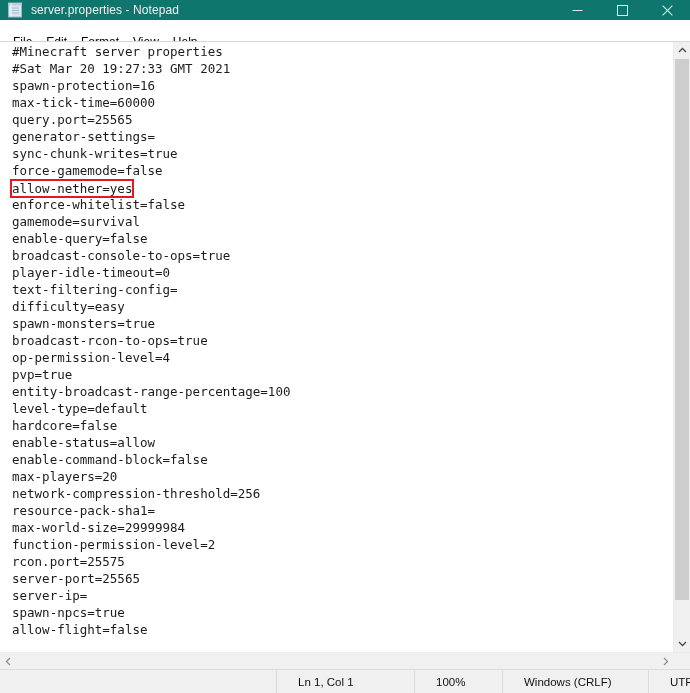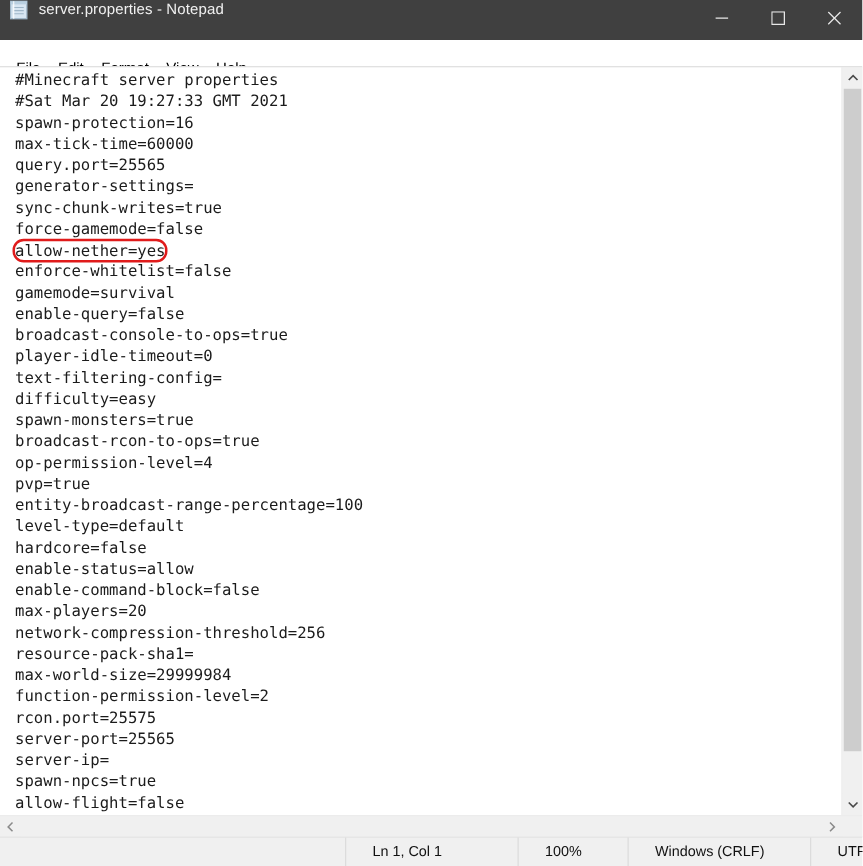--- a/index.html
+++ b/index.html
@@ -19,23 +19,24 @@
     width: 690px;
     height: 693px;
     display: flex;
     flex-direction: column;
     background: #ffffff;
     position: relative;
   }
 
   
   .titlebar {
-    height: 32px;
-    background: #404040;
-    display: flex;
+    height: 20px;
+    background: #0f766e;
+    display: flex;
+    align-items: center;
     flex: 0 0 auto;
     position: relative;
   }
   .title-icon {
     width: 16px;
     height: 16px;
     margin-left: 7px;
     margin-right: 8px;
     flex: 0 0 auto;
     display: block;
@@ -262,21 +263,21 @@
     <div class="editor-row">
       <div class="text-area" id="text-area">
           <div class="code-line">#Minecraft server properties</div>
           <div class="code-line">#Sat Mar 20 19:27:33 GMT 2021</div>
           <div class="code-line">spawn-protection=16</div>
           <div class="code-line">max-tick-time=60000</div>
           <div class="code-line">query.port=25565</div>
           <div class="code-line">generator-settings=</div>
           <div class="code-line">sync-chunk-writes=true</div>
           <div class="code-line">force-gamemode=false</div>
-          <div class="code-line"><span class="hl" style="outline-color: rgb(224, 27, 27); border-radius: 7px;">allow-nether=yes</span></div>
+          <div class="code-line"><span class="hl" style="outline-color: rgb(224, 27, 27);">allow-nether=yes</span></div>
           <div class="code-line">enforce-whitelist=false</div>
           <div class="code-line">gamemode=survival</div>
           <div class="code-line">enable-query=false</div>
           <div class="code-line">broadcast-console-to-ops=true</div>
           <div class="code-line">player-idle-timeout=0</div>
           <div class="code-line">text-filtering-config=</div>
           <div class="code-line">difficulty=easy</div>
           <div class="code-line">spawn-monsters=true</div>
           <div class="code-line">broadcast-rcon-to-ops=true</div>
           <div class="code-line">op-permission-level=4</div>

